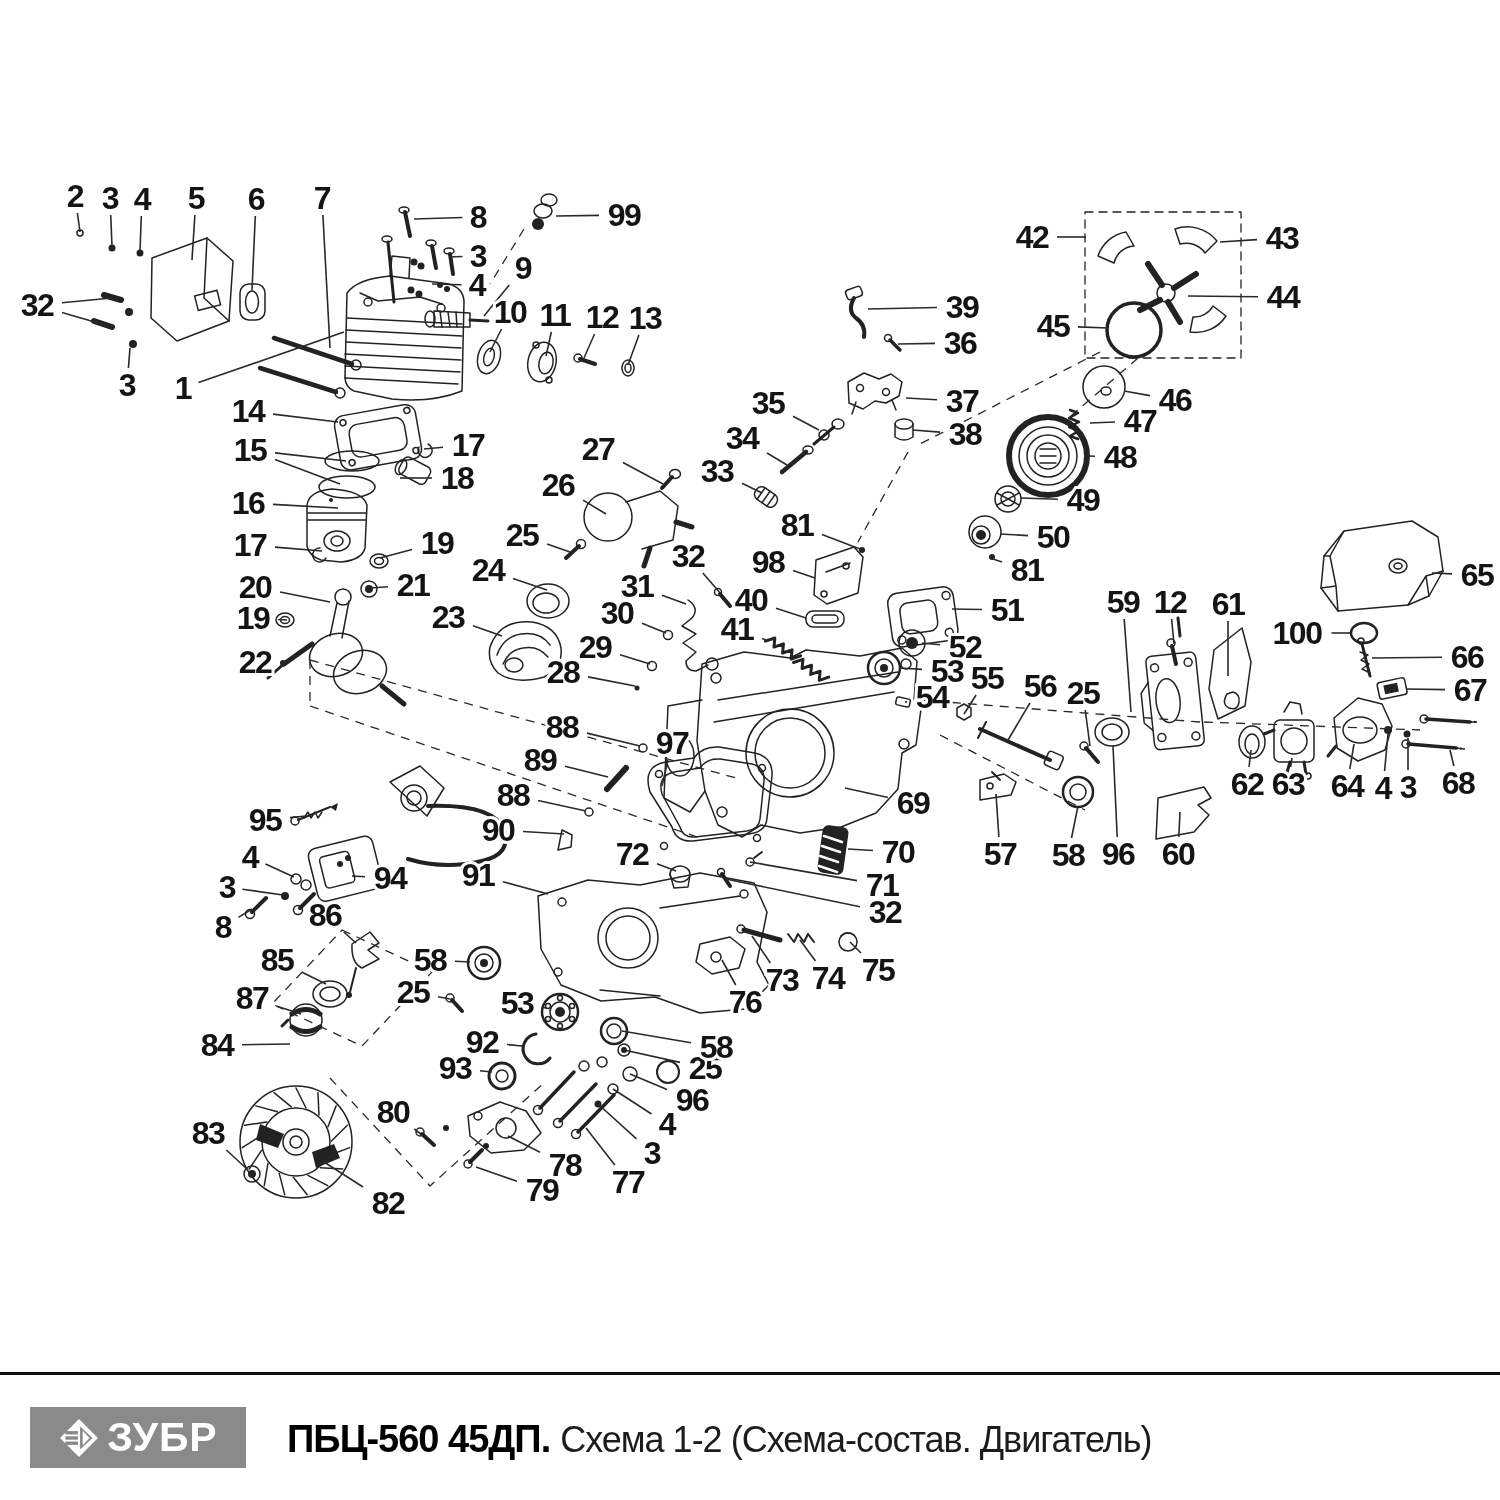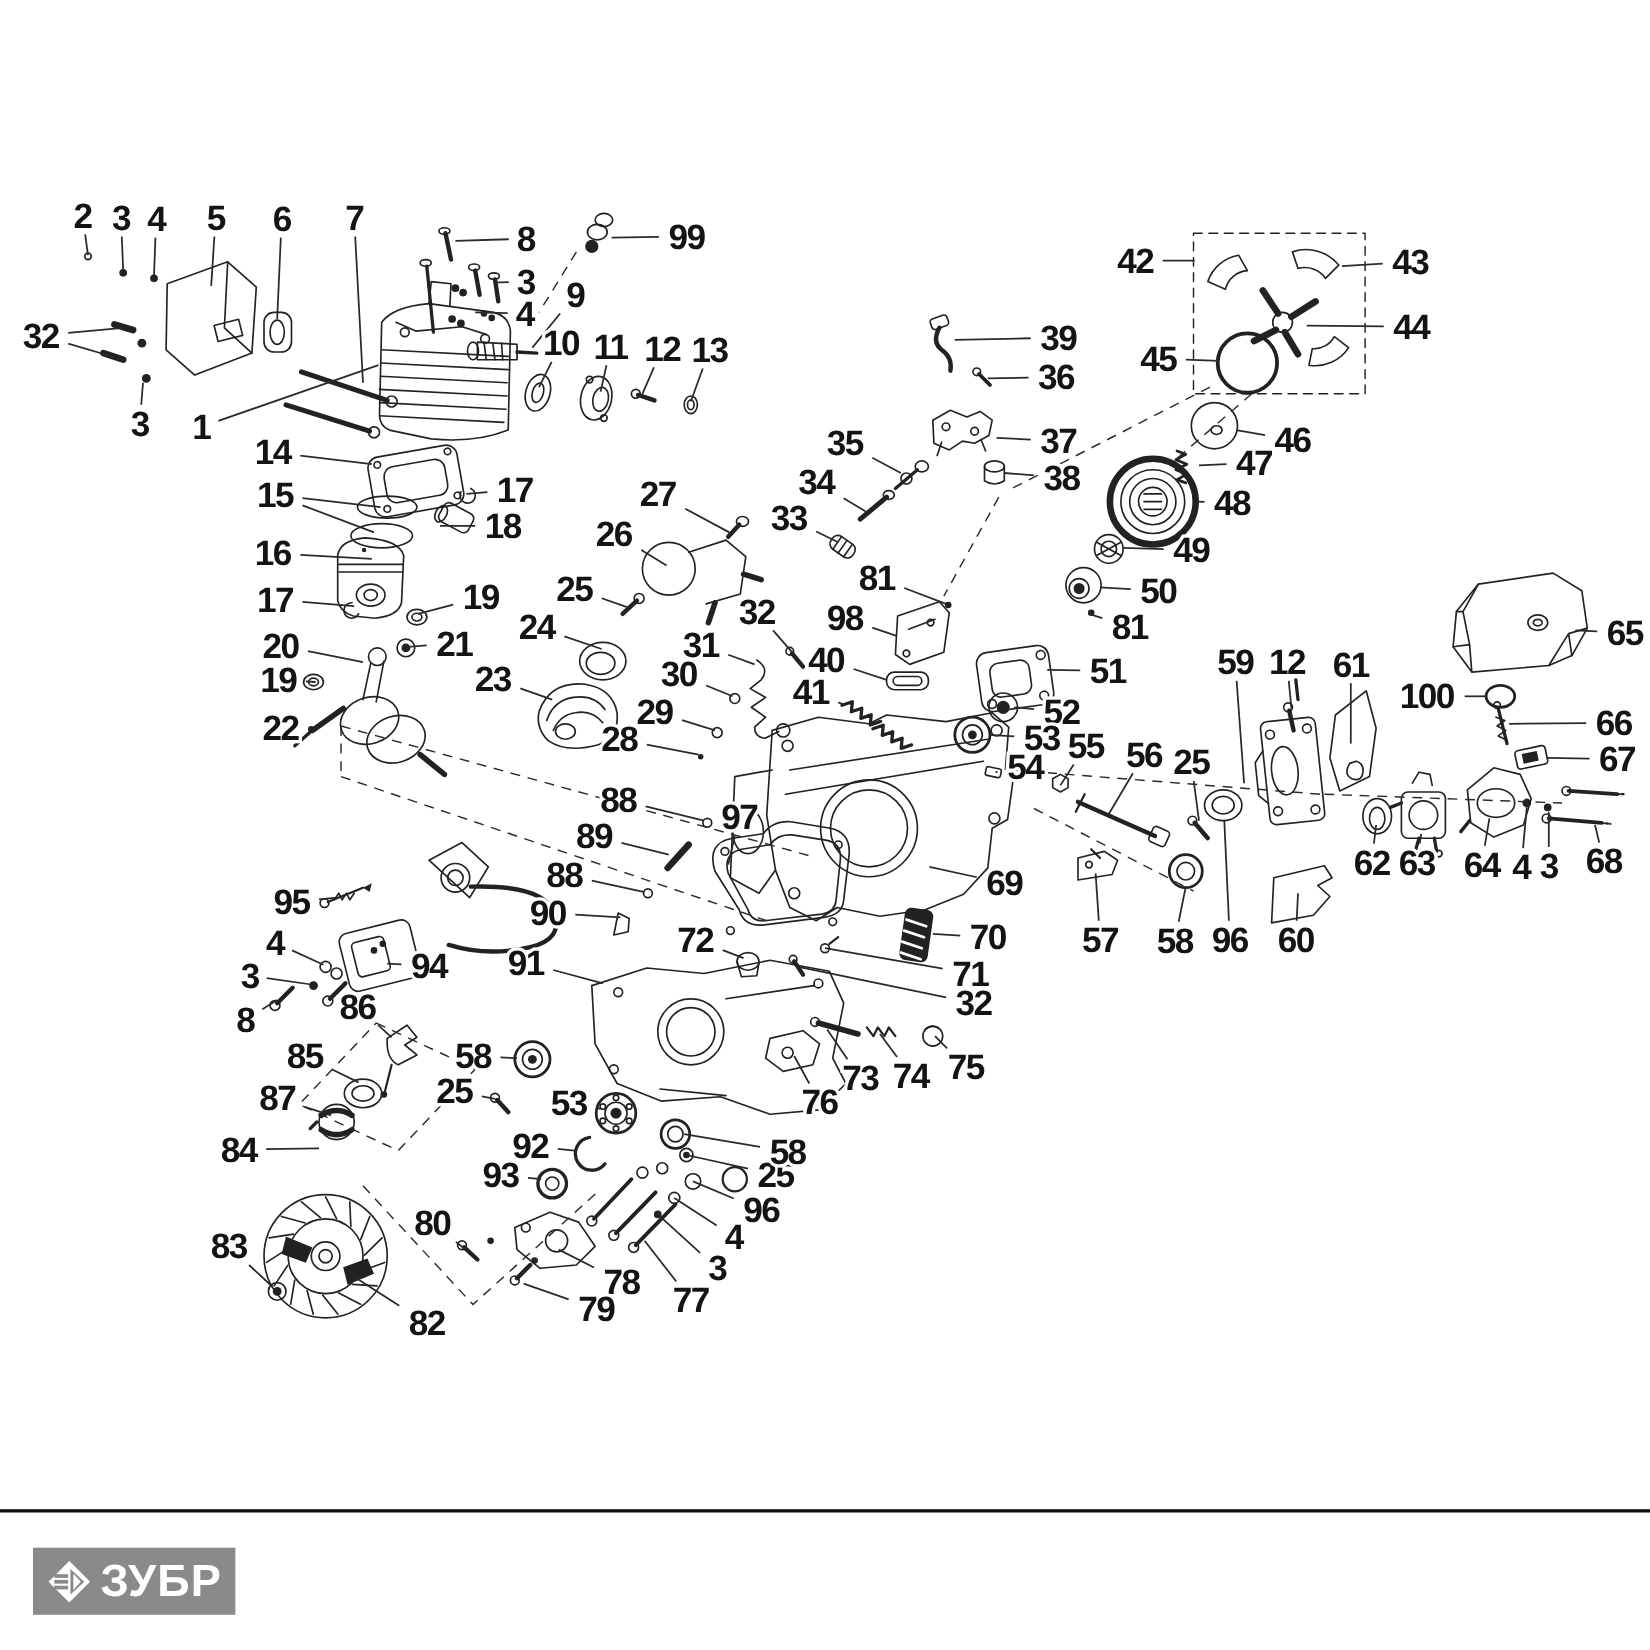--- a/index.html
+++ b/index.html
@@ -3,21 +3,21 @@
 <meta charset="utf-8">
 <style>
   html,body{margin:0;padding:0;background:#fff;}
   .page{position:relative;width:1500px;height:1500px;background:#fff;overflow:hidden;
         font-family:"Liberation Sans",sans-serif;}
   #diagram-svg{position:absolute;left:0;top:0;}
   .lbl{font:700 32px "Liberation Sans",sans-serif;fill:#141414;text-anchor:middle;
        dominant-baseline:central;letter-spacing:-1.5px;paint-order:stroke;stroke:#fff;stroke-width:6px;}
   .leader{stroke:#2a2a2a;stroke-width:1.6px;}
   .footer-rule{position:absolute;left:0;top:1372px;width:1500px;height:3px;background:#101010;}
-  .brand{position:absolute;left:30px;top:1407px;width:184px;height:61px;background:#8a8a8a;
+  .brand{position:absolute;left:30px;top:1407px;width:216px;height:61px;background:#8a8a8a;
          display:flex;align-items:center;justify-content:center;gap:7px;}
   .brand-text{color:#ffffff;font-weight:700;font-size:41px;letter-spacing:1px;line-height:1;}
   .title{position:absolute;left:287px;top:1418px;white-space:nowrap;}
   .title-bold{font-weight:700;font-size:38px;color:#000;letter-spacing:-1px;}
   .title-normal{font-weight:400;font-size:36px;color:#1c1c1c;margin-left:10px;letter-spacing:-1px;}
 </style>
 </head>
 <body>
 
 <div class="page">
@@ -877,14 +877,17 @@
   <svg width="42" height="42" viewBox="0 0 40 40" xmlns="http://www.w3.org/2000/svg">
     <path d="M20 2 L38 20 L20 38 L2 20 Z" fill="#ffffff"></path>
     <rect x="7" y="13.4" width="12" height="3.2" fill="#8a8a8a"></rect>
     <rect x="7" y="18.4" width="12" height="3.2" fill="#8a8a8a"></rect>
     <rect x="7" y="23.4" width="12" height="3.2" fill="#8a8a8a"></rect>
     <path d="M21 9 L33 20 L21 31 Z" fill="#8a8a8a"></path>
     <path d="M23.5 13 L30 20 L23.5 27 Z" fill="#ffffff"></path>
   </svg>
   <span class="brand-text">ЗУБР</span>
 </div>
-
+<div class="title">
+  <span class="title-bold">ПБЦ-560 45ДП.</span><span class="title-normal">Схема 1-2 (Схема-состав. Двигатель)</span>
 </div>
 
+</div>
+
 </body></html>

